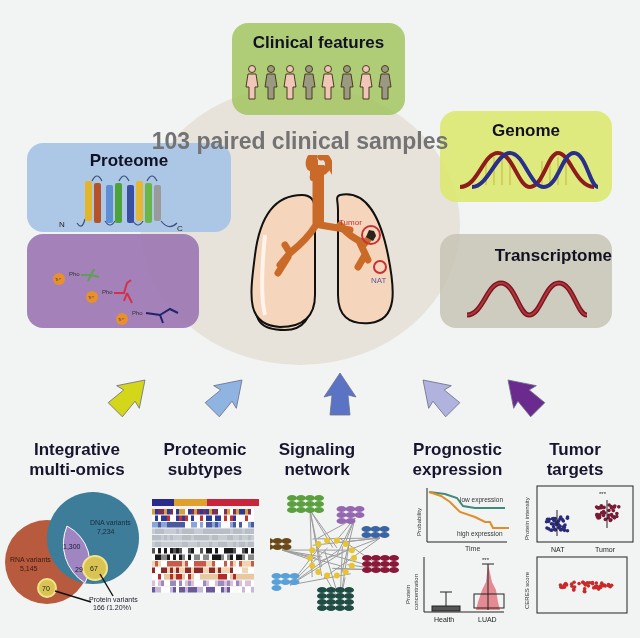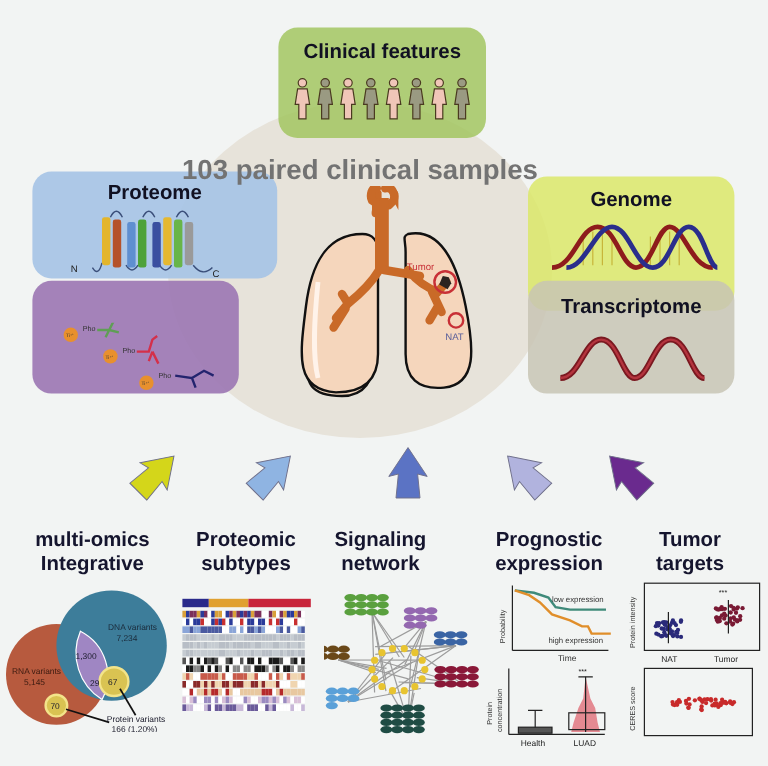--- a/index.html
+++ b/index.html
@@ -3,21 +3,21 @@
 <meta charset="utf-8">
 <style>
   html,body{margin:0;padding:0;}
   body{width:640px;height:638px;background:#f2f4f3;position:relative;overflow:hidden;font-family:"Liberation Sans",sans-serif;color:#14142a;}
   .abs{position:absolute;}
   .center-ellipse{left:140px;top:85px;width:320px;height:280px;border-radius:50%;background:#e7e3da;}
   .box{position:absolute;border-radius:16px;}
   .box .title{position:absolute;left:0;right:0;text-align:center;font-weight:bold;font-size:17px;color:#111122;}
   .box-clinical{left:232px;top:23px;width:173px;height:92px;background:rgba(160,196,92,0.82);}
   .box-proteome{left:27px;top:111px;width:204px;height:89px;background:rgba(165,195,230,0.9);margin-top:32px;}
-  .box-genome{left:440px;top:111px;width:172px;height:112px;background:rgba(218,232,100,0.82);margin-top:36px;}
+  .box-genome{left:440px;top:111px;width:172px;height:91px;background:rgba(218,232,100,0.82);}
   .box-phospho{left:27px;top:234px;width:172px;height:94px;background:rgba(155,118,178,0.9);}
   .box-transcript{left:440px;top:234px;width:172px;height:94px;background:rgba(200,196,180,0.85);}
   .samples-title{left:150px;top:128px;width:300px;text-align:center;font-weight:bold;font-size:23px;color:#737373;}
   .out-title{position:absolute;text-align:center;font-weight:bold;font-size:17px;line-height:20px;color:#15152e;}
   svg text{font-family:"Liberation Sans",sans-serif;}
 </style>
 </head>
 <body>
 
 <div class="abs center-ellipse"></div>
@@ -114,21 +114,21 @@
     <text x="55" y="25" font-size="6" fill="#333">Pho</text>
     <path d="M67,24 l10,0 l3,-10 l4,-3 M80,24 l5,10 M80,24 l-3,8" stroke="#d4304a" stroke-width="2" fill="none"></path>
     <circle cx="75" cy="50" r="6" fill="#e8902e"></circle>
       <text x="71" y="52" font-size="4" fill="#333">Ti⁴⁺</text>
     <text x="85" y="46" font-size="6" fill="#333">Pho</text>
     <path d="M99,44 l14,2 l3,8 M113,46 l10,-6 l8,4" stroke="#23246e" stroke-width="2" fill="none"></path>
   </svg>
 </div>
 
 <div class="box box-transcript">
-  <div class="title" style="top:12px;">Transcriptome</div>
+  <div class="title" style="top:12px;text-align:right;">Transcriptome</div>
   <svg class="abs" style="left:25px;top:45px;" width="125" height="40">
     <path d="M2,36 C18,36 22,4 36,4 C50,4 54,36 64,36 C76,36 80,4 94,4 C108,4 112,36 122,36" stroke="#7a1820" stroke-width="5" fill="none"></path>
     <path d="M2,36 C18,36 22,4 36,4 C50,4 54,36 64,36 C76,36 80,4 94,4 C108,4 112,36 122,36" stroke="#b4343e" stroke-width="2" fill="none"></path>
   </svg>
 </div>
 
 <div class="abs samples-title">103 paired clinical samples</div>
 
 <svg class="abs" style="left:240px;top:155px;" width="170" height="180">
   <path d="M62,90 C40,95 25,115 18,140 C12,165 20,175 45,175 C65,175 72,160 72,140 L72,100 C72,90 68,88 62,90 Z" fill="#f5d9bf" stroke="#111" stroke-width="2"></path>
@@ -159,22 +159,22 @@
     </g>
     <g transform="translate(440,27) rotate(135)">
       <path d="M-10,-18 L10,-18 L8,2 L16,0 L0,24 L-16,0 L-8,2 Z" fill="#b1b3de" stroke="#6f6f8a" stroke-width="0.8"></path>
     </g>
     <g transform="translate(525,27) rotate(135)">
       <path d="M-10,-18 L10,-18 L8,2 L16,0 L0,24 L-16,0 L-8,2 Z" fill="#6a2a8e" stroke="#6f6f8a" stroke-width="0.8"></path>
     </g>
   </svg>
 
 <div class="out-title" style="left:22px;top:440px;width:110px;">
+    <div>Integrative</div>
     <div>multi-omics</div>
-    <div>Integrative</div>
   </div>
 <div class="out-title" style="left:155px;top:440px;width:100px;">
     <div>Proteomic</div>
     <div>subtypes</div>
   </div>
 <div class="out-title" style="left:272px;top:440px;width:90px;">
     <div>Signaling</div>
     <div>network</div>
   </div>
 <div class="out-title" style="left:405px;top:440px;width:105px;">

